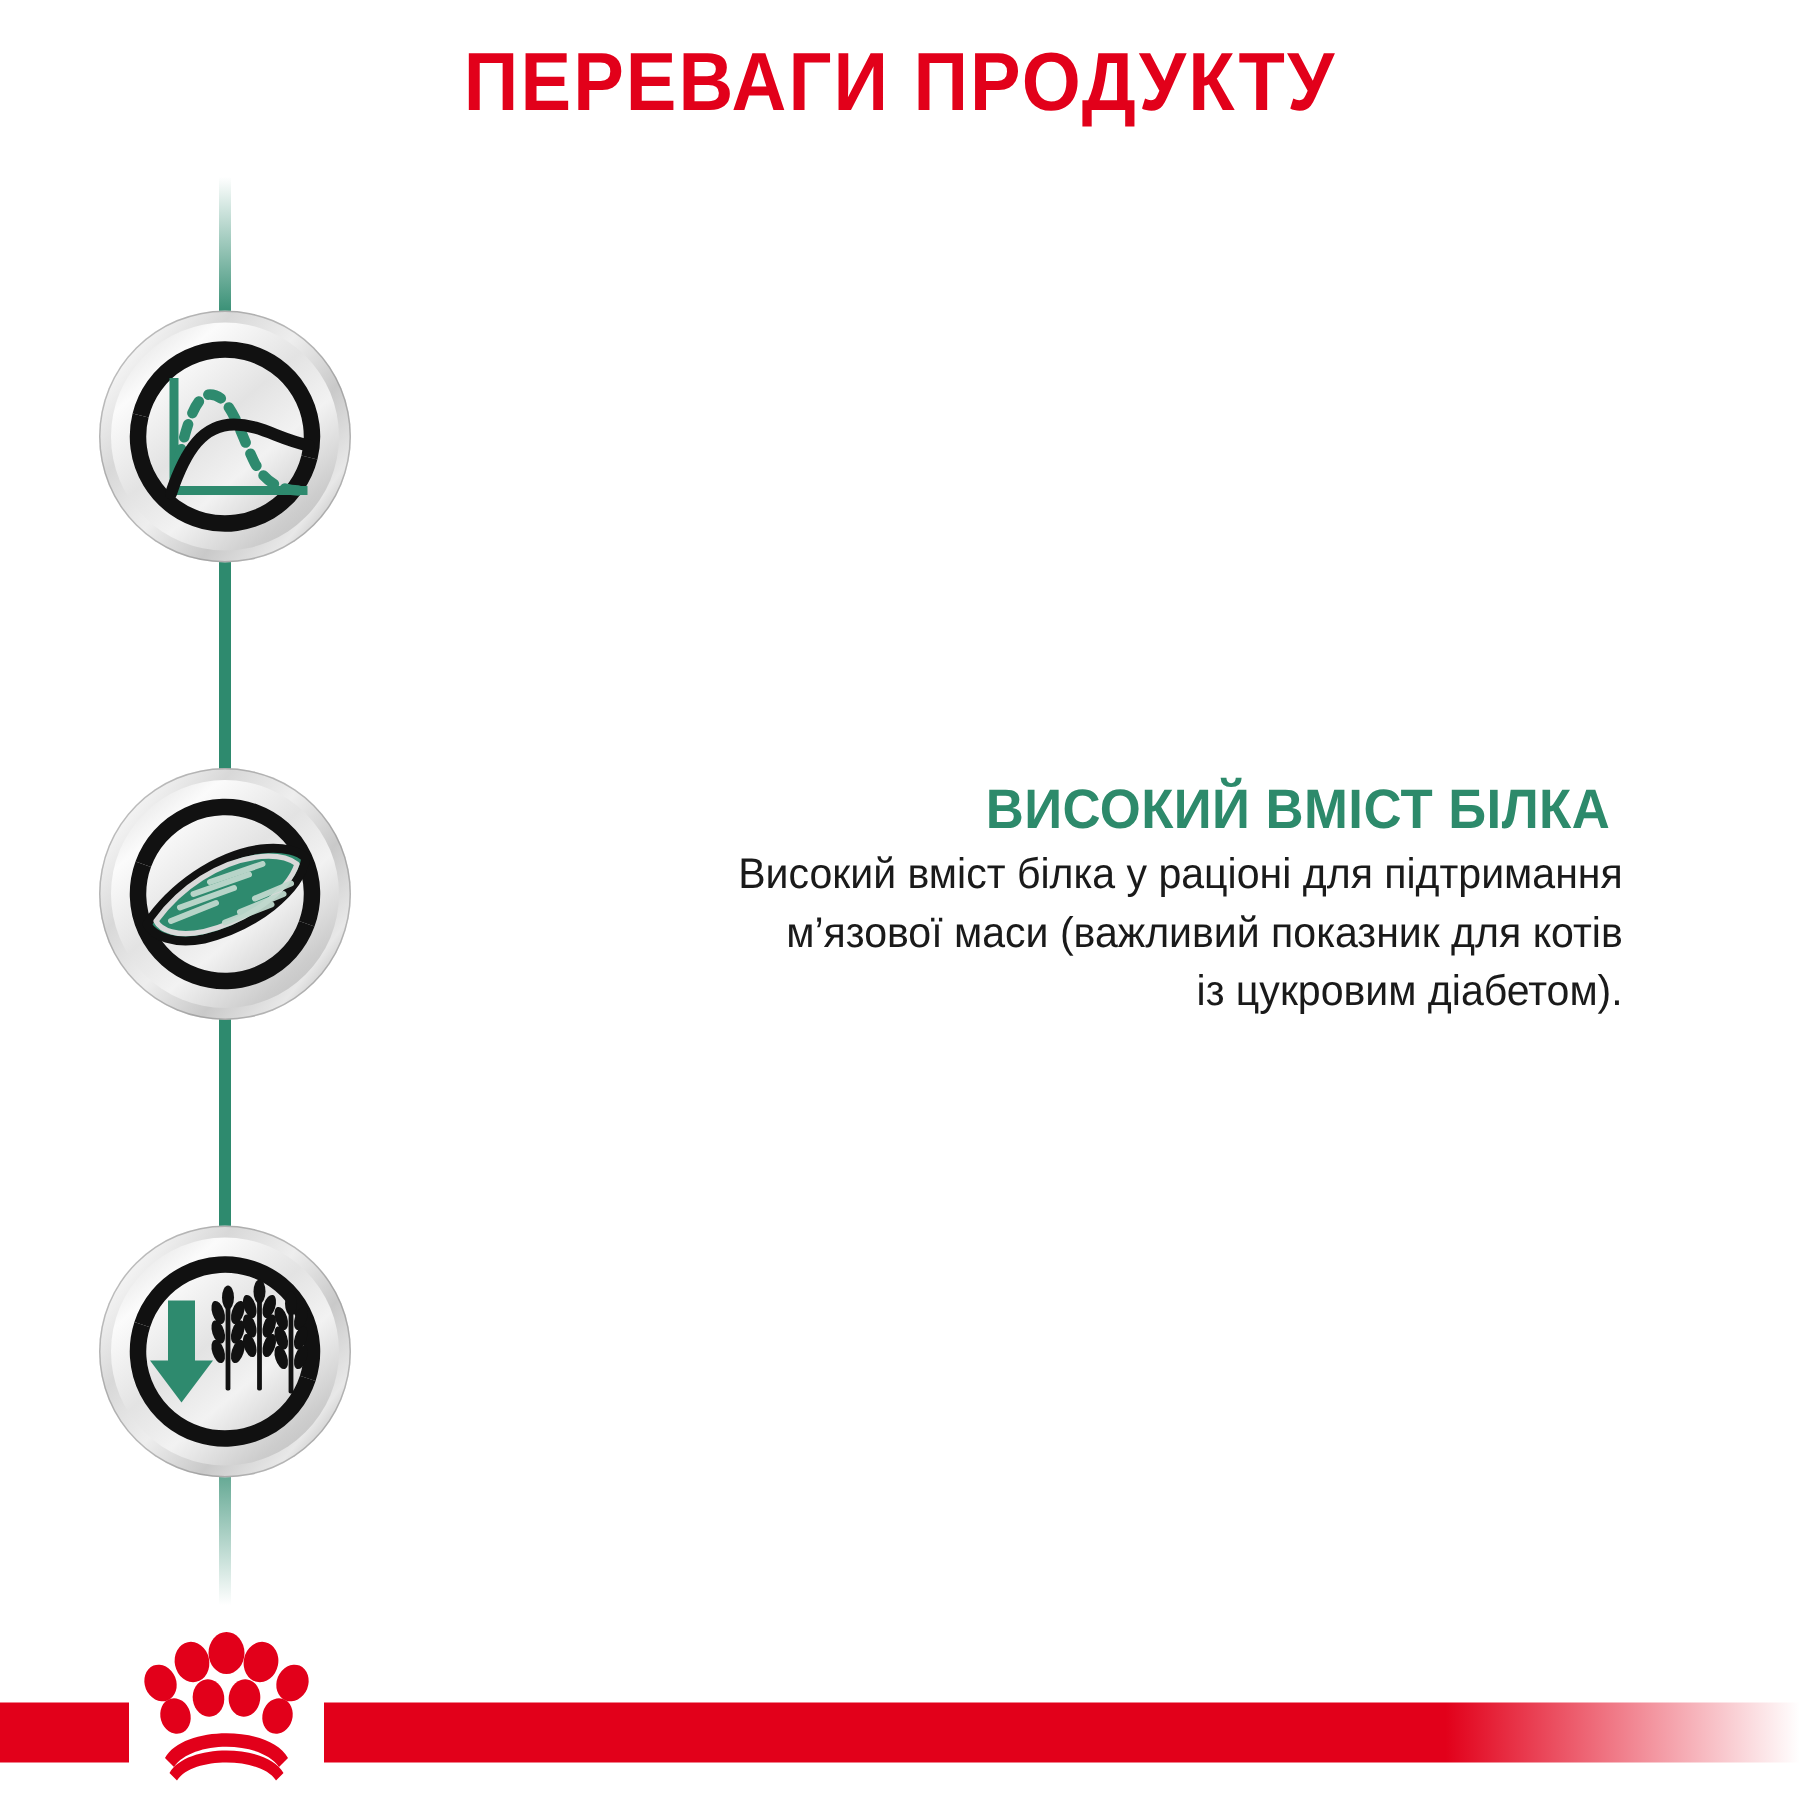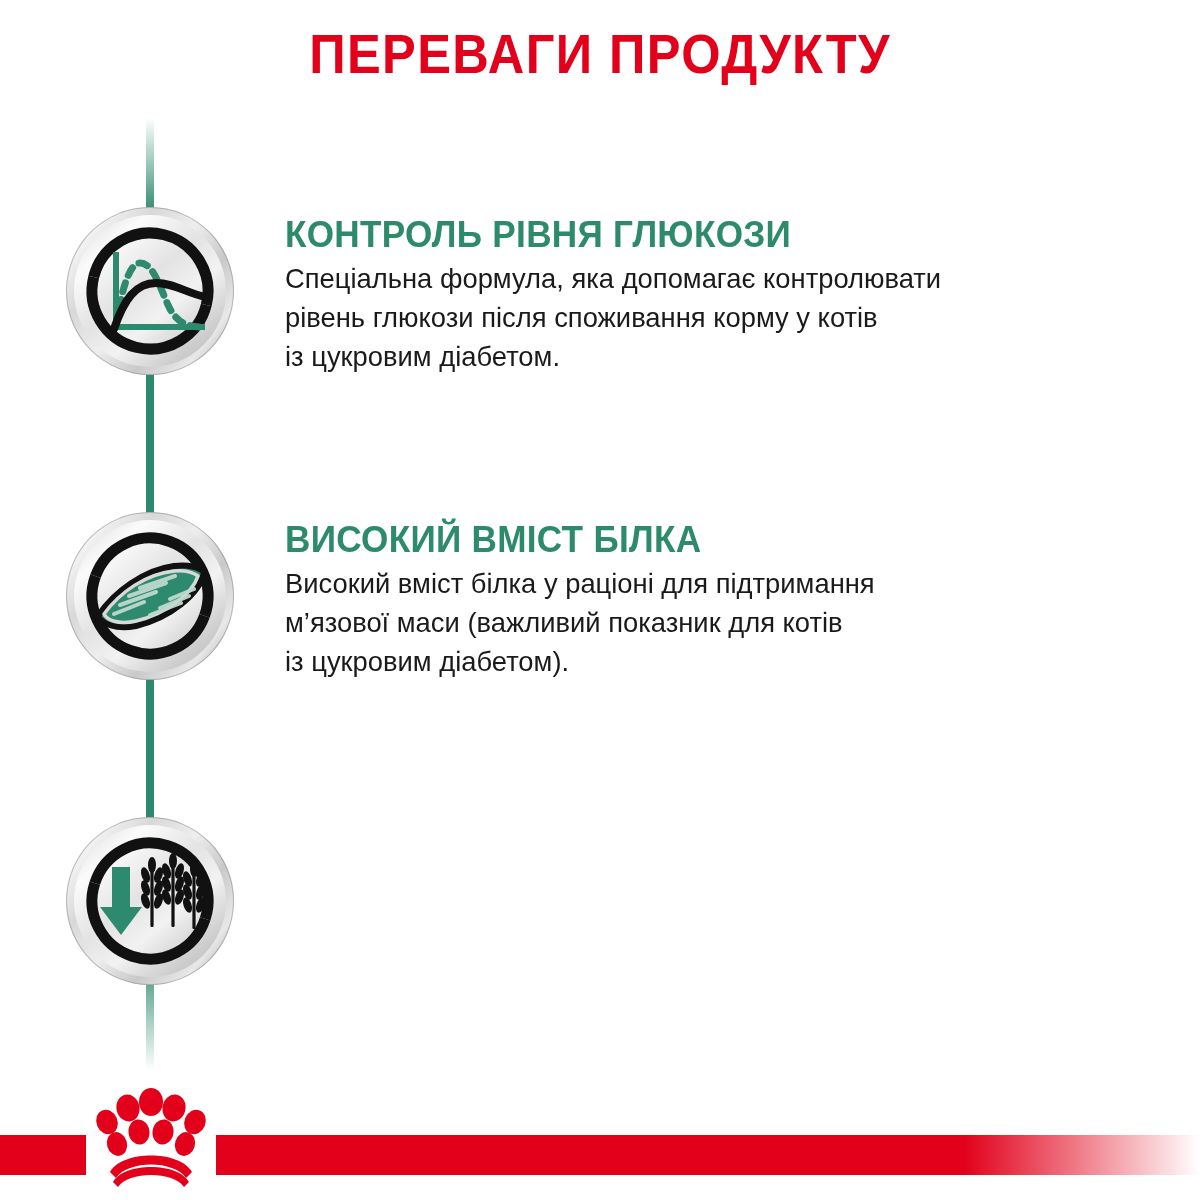--- a/index.html
+++ b/index.html
@@ -48,21 +48,21 @@
   }
 
   
   .benefit {
     position: absolute;
     left: 0;
     width: 1200px;
     height: 180px;
   }
   .benefit.row-1 { top: 207px; }
-  .benefit.row-2 { top: 512px; }
+  .benefit.row-2 { top: 512px; text-align: right; }
   .benefit.row-3 { top: 817px; }
 
   
   .badge {
     position: absolute;
     left: 66px;
     top: 0;
     width: 168px;
     height: 168px;
     border-radius: 50%;
@@ -179,28 +179,20 @@
 
         <path d="M 42 40 L 42 112 L 128 112" fill="none" stroke="#2E8A6E" stroke-width="6" stroke-linecap="square"></path>
 
         <path d="M 42 110 C 48 72, 56 48, 66 48 C 80 48, 86 74, 96 94 C 104 108, 114 112, 128 112" fill="none" stroke="#2E8A6E" stroke-width="7" stroke-linecap="round" stroke-dasharray="9 8"></path>
 
         <path d="M 40 114 C 50 84, 62 68, 82 68 C 100 68, 112 78, 132 82" fill="none" stroke="#111111" stroke-width="8" stroke-linecap="round"></path>
       </svg>
     </div>
   </div>
 
-  <div class="benefit-text">
-    <div class="benefit-heading">КОНТРОЛЬ РІВНЯ ГЛЮКОЗИ</div>
-    <div class="benefit-body">
-      <span class="ln">Спеціальна формула, яка допомагає контролювати</span>
-      <span class="ln">рівень глюкози після споживання корму у котів</span>
-      <span class="ln">із цукровим діабетом.</span>
-    </div>
-  </div>
 </div>
 
 <div class="benefit row-2">
 
   <div class="badge">
     <div class="badge-inner">
       <svg class="badge-svg" viewBox="0 0 152 152">
 
         <path d="M 18 76 A 58 58 0 0 1 134 76" fill="none" stroke="#111111" stroke-width="11" stroke-linecap="butt" transform="rotate(20 76 76)"></path>
         <path d="M 134 76 A 58 58 0 0 1 18 76" fill="none" stroke="#111111" stroke-width="11" stroke-linecap="butt" transform="rotate(20 76 76)"></path>

